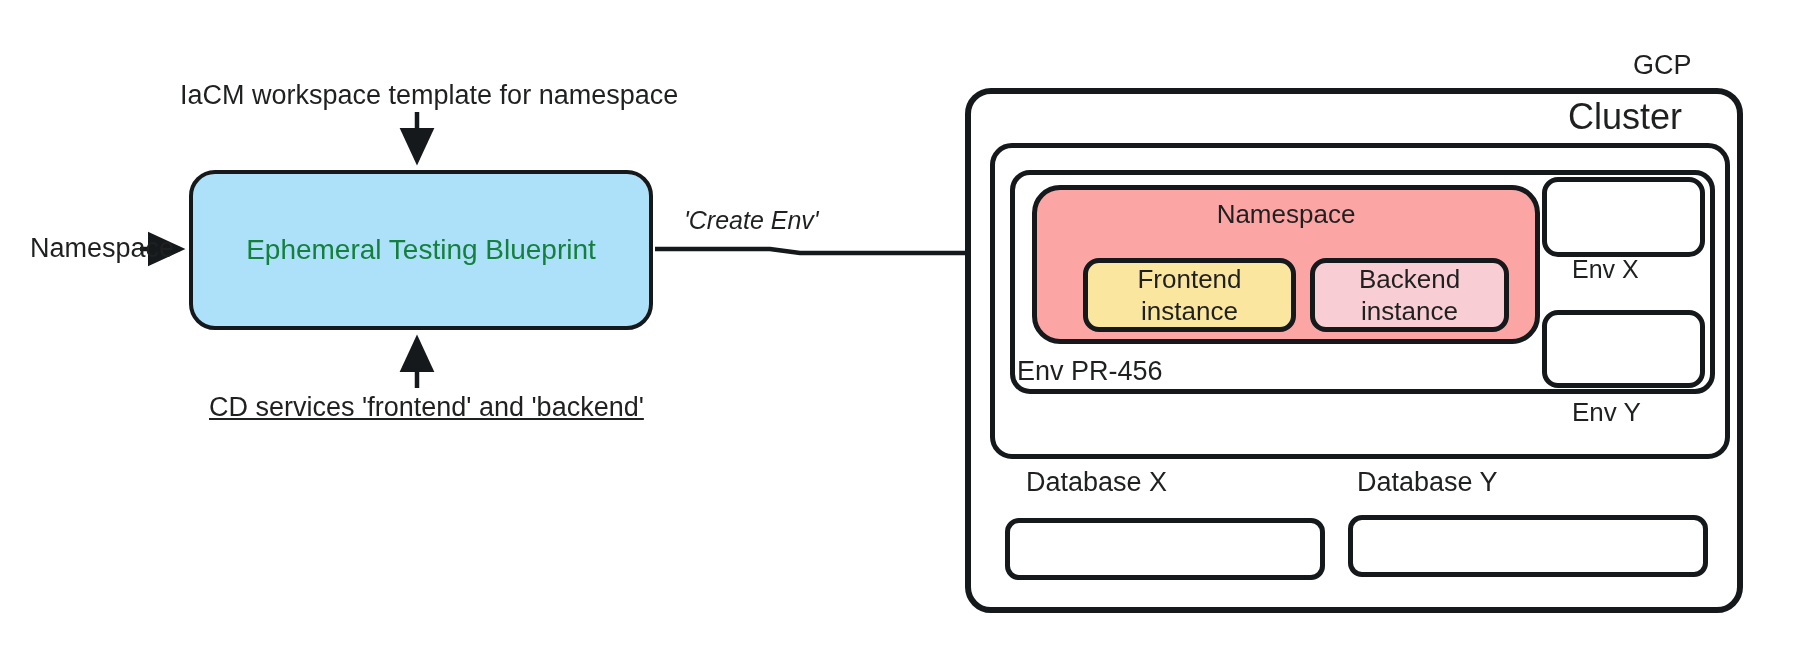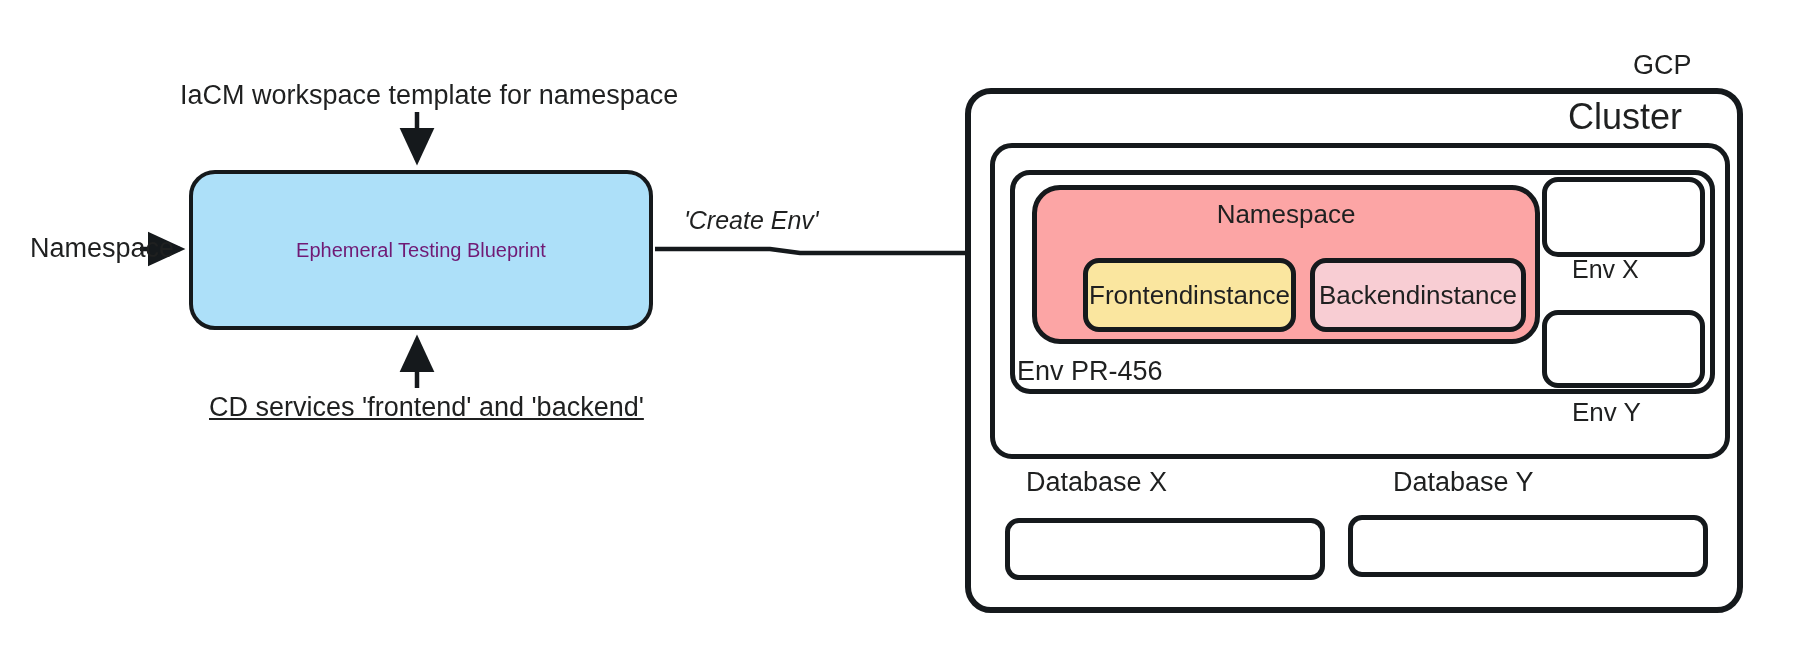--- a/index.html
+++ b/index.html
@@ -17,63 +17,63 @@
   #iacm-label{left:180px;top:80px;font-size:27px;}
   #cd-label{left:209px;top:392px;font-size:27px;text-decoration:underline;}
   #create-env-label{left:684px;top:206px;font-size:25px;font-style:italic;}
 
   #blueprint-box{
     position:absolute;left:189px;top:170px;width:464px;height:160px;
     background:#ade0f9;border:4px solid #15191c;border-radius:26px;
     box-sizing:border-box;
     display:flex;align-items:center;justify-content:center;
   }
-  #blueprint-label{font-size:20px;color:#701a75;}
+  #blueprint-label{font-size:28px;color:#15803d;}
 
   
   .container-box{
     position:absolute;box-sizing:border-box;
     background:#ffffff;border:5px solid #15191c;
   }
   #gcp-box{left:965px;top:88px;width:778px;height:525px;border-radius:26px;border-width:6px;}
   #cluster-box{left:990px;top:143px;width:740px;height:316px;border-radius:22px;border-width:5px;}
   #envpr-box{left:1010px;top:170px;width:705px;height:224px;border-radius:20px;border-width:5px;}
 
   #namespace-box{
     position:absolute;left:1032px;top:185px;width:508px;height:159px;
     box-sizing:border-box;background:#fca5a5;border:5px solid #15191c;border-radius:28px;
   }
   #namespace-label{position:absolute;left:0;right:0;top:9px;text-align:center;font-size:26px;}
 
   .instance-box{
     position:absolute;box-sizing:border-box;border:5px solid #15191c;border-radius:16px;
-    display:flex;flex-direction:row;align-items:center;justify-content:center;
+    display:flex;flex-direction:column;align-items:center;justify-content:center;
     font-size:26px;line-height:1.25;text-align:center;
   }
   #frontend-box{left:46px;top:68px;width:213px;height:74px;background:#fae69f;}
-  #backend-box{left:273px;top:68px;width:216px;height:74px;background:#f8cdd3;}
+  #backend-box{left:273px;top:68px;width:199px;height:74px;background:#f8cdd3;}
 
   
   .empty-box{
     position:absolute;box-sizing:border-box;background:#ffffff;
     border:5px solid #15191c;border-radius:16px;
   }
   #envx-box{left:1542px;top:177px;width:163px;height:80px;}
   #envy-box{left:1542px;top:310px;width:163px;height:78px;}
   #clusterx-empty{left:1005px;top:518px;width:320px;height:62px;border-radius:14px;}
   #databasey-empty{left:1348px;top:515px;width:360px;height:62px;border-radius:14px;}
 
   
   #gcp-label{left:1633px;top:38px;font-size:27px;margin-top:12px;}
   #cluster-label{left:1568px;top:96px;font-size:36px;}
   #envpr-label{left:1017px;top:356px;font-size:27px;}
   #envx-label{left:1572px;top:255px;font-size:25px;}
   #envy-label{left:1572px;top:398px;font-size:26px;}
   #clusterx-label{left:1026px;top:467px;font-size:27px;}
-  #databasey-label{left:1357px;top:467px;font-size:27px;margin-left:36px;}
+  #databasey-label{left:1357px;top:467px;font-size:27px;}
 
   svg#arrows{position:absolute;left:0;top:0;width:1804px;height:652px;pointer-events:none;}
 </style>
 </head>
 <body>
 
 <div id="canvas">
 
   <svg id="arrows" viewBox="0 0 1804 652">
     <defs>

